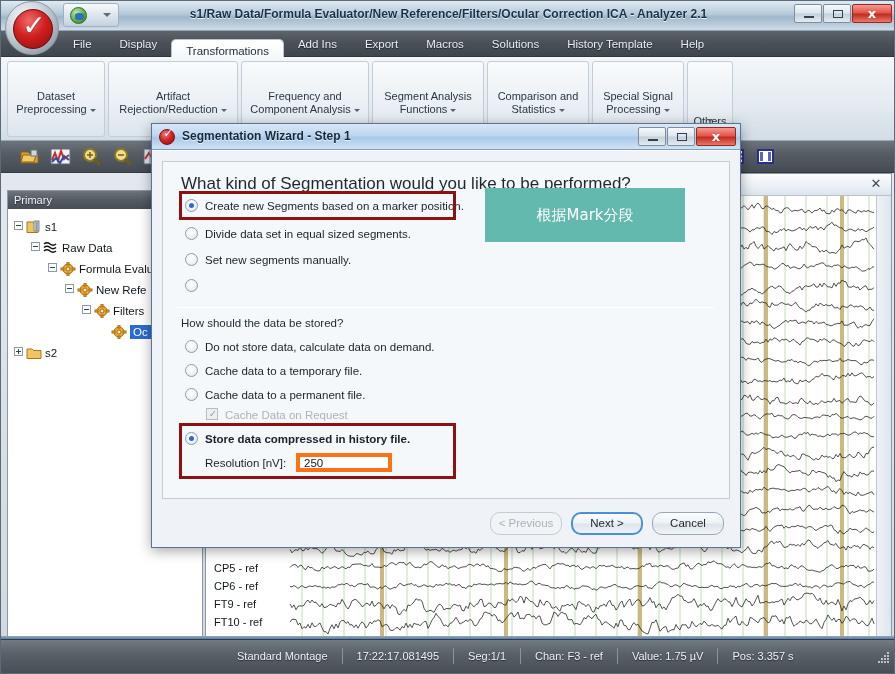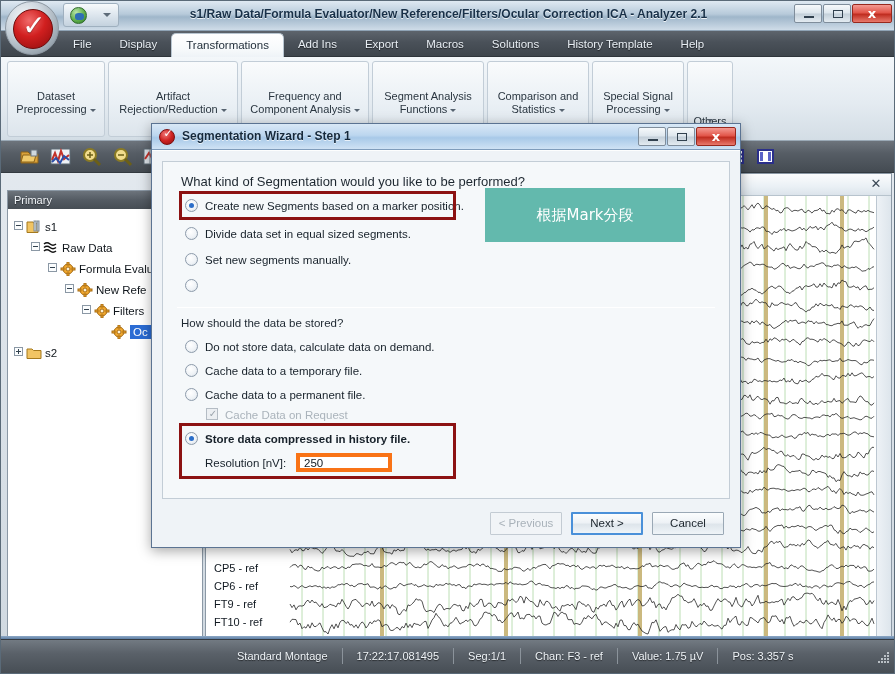--- a/index.html
+++ b/index.html
@@ -94,21 +94,21 @@
   .mtab {
     height:26px; line-height:26px; padding:0 14px;
     font-size:11.5px; color:#e8eef4; text-shadow:0 1px 1px rgba(0,0,0,.6);
     white-space:nowrap; cursor:default;
   }
   .mtab.active {
     color:#1d2a36; text-shadow:none;
     background: linear-gradient(180deg,#ffffff 0%, #f6f9fb 70%, #eef3f7 100%);
     border-top-left-radius:5px; border-top-right-radius:5px;
     border:1px solid #b9c6d1; border-bottom:none;
-    margin-top:2px; height:24px; line-height:23px;
+    margin-top:8px; height:24px; line-height:23px;
   }
 
   
   .ribbon {
     position:absolute; left:0; top:56px; width:895px; height:84px;
     background: linear-gradient(180deg,#f3f7fa 0%, #e4ebf1 55%, #d3dde5 100%);
     border-bottom:1px solid #9aa9b6;
   }
   .rgroups { position:absolute; left:6px; top:4px; height:76px; display:flex; gap:3px; }
   .rgroup {
@@ -256,21 +256,21 @@
   .dlgtitle .dbtns { position:absolute; right:4px; top:3px; display:flex; gap:1px; }
   .dlgbody {
     position:absolute; left:0; top:26px; width:100%; bottom:0;
     background:#eff3f7; border-top:1px solid #fdfefe;
     padding:10px;
   }
   .innerbox {
     position:absolute; left:10px; top:10px; right:10px; bottom:48px;
     background:#f5f8fa; border:1px solid #c3cdd6;
   }
-  .q1 { position:absolute; left:18px; top:12px; font-size:13px; color:#1d2730; }
+  .q1 { position:absolute; left:18px; top:12px; font-size:17px; color:#1d2730; }
   .radio {
     position:absolute; font-size:11.5px; color:#17212a; padding-left:20px;
     height:16px; line-height:16px; white-space:nowrap;
   }
   .radio .dot {
     position:absolute; left:0; top:1px; width:13px; height:13px; border-radius:50%;
     background: radial-gradient(circle at 40% 35%, #ffffff 0%, #eef2f6 60%, #cfd8e0 100%);
     border:1px solid #8d9bab;
   }
   .radio.on .dot::after {
@@ -305,21 +305,21 @@
   }
   .annot {
     position:absolute; background:#63b9ad; color:#ffffff;
     display:flex; align-items:center; justify-content:center;
     font-size:15px; font-family:"DejaVu Sans", sans-serif;
   }
   .dlgbuttons { position:absolute; right:16px; bottom:12px; display:flex; gap:9px; }
   .dbtn {
     width:72px; height:23px; font-size:11.5px; color:#1b242c;
     background: linear-gradient(180deg,#fbfdfe 0%, #eef2f6 45%, #dee5eb 55%, #eff4f8 100%);
-    border:1px solid #9aa8b5; border-radius:1px; text-align:center; line-height:21px;
+    border:1px solid #9aa8b5; border-radius:10px; text-align:center; line-height:21px;
   }
   .dbtn.disabled { color:#a9b2ba; border-color:#c3cbd3; background:#f1f4f7; }
   .dbtn.primary { border:2px solid #4a90d9; line-height:19px; }
 </style>
 </head>
 <body>
 
 <div id="app">
 
   <div class="titlebar">

